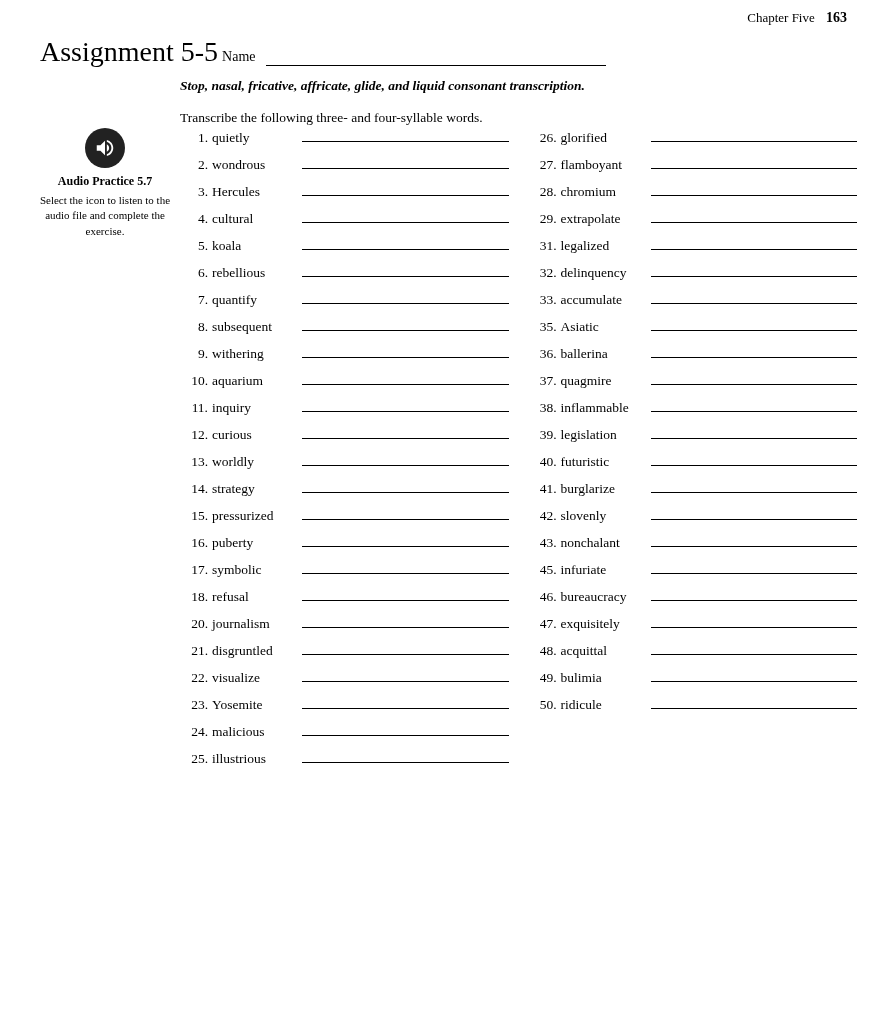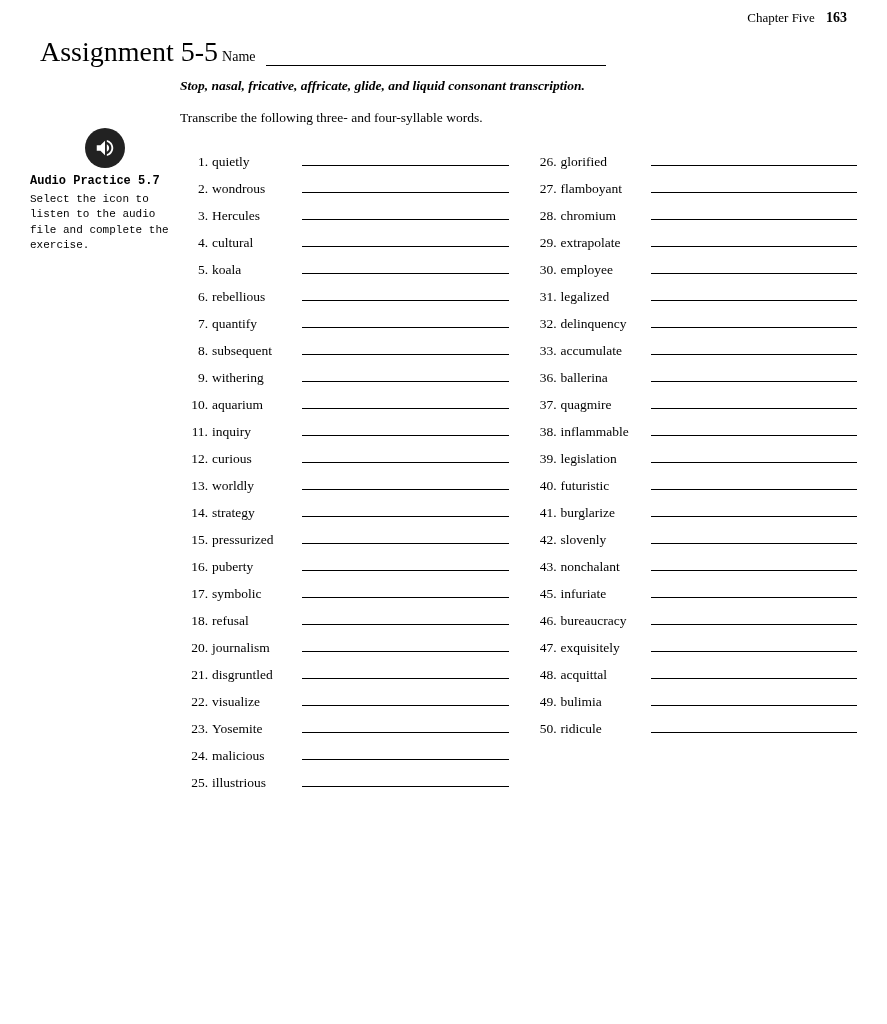--- a/index.html
+++ b/index.html
@@ -41,21 +41,21 @@
       margin-left: 6px;
     }
     .content-area {
       display: flex;
       padding: 10px 0 0 30px;
     }
     .sidebar {
       width: 150px;
       flex-shrink: 0;
       padding-top: 50px;
-      font-family: Liberation Mono, monospace;
+      text-align: center;
     }
     .audio-icon {
       width: 40px;
       height: 40px;
       border-radius: 50%;
       background: #222;
       display: flex;
       align-items: center;
       justify-content: center;
       margin: 0 auto 6px auto;
@@ -80,21 +80,21 @@
       padding-right: 30px;
     }
     .instruction-bold {
       font-weight: bold;
       font-style: italic;
       margin-bottom: 16px;
       font-size: 13.5px;
     }
     .instruction-normal {
       font-size: 13.5px;
-      margin-bottom: 24px;
+      margin-bottom: 0;
     }
     .columns {
       display: flex;
       gap: 20px;
     }
     .col {
       flex: 1;
     }
     .word-item {
       display: flex;
@@ -287,40 +287,40 @@
     <span class="word-num">28.</span>
     <span class="word-text">chromium</span>
     <span class="answer-line"></span>
   </div>
           <div class="word-item">
     <span class="word-num">29.</span>
     <span class="word-text">extrapolate</span>
     <span class="answer-line"></span>
   </div>
           <div class="word-item">
-    <span class="word-num">30.</span>
-    <span class="word-text">employee</span>
-    <span class="answer-line"></span>
-  </div>
-          <div class="word-item">
     <span class="word-num">31.</span>
     <span class="word-text">legalized</span>
     <span class="answer-line"></span>
   </div>
           <div class="word-item">
     <span class="word-num">32.</span>
     <span class="word-text">delinquency</span>
     <span class="answer-line"></span>
   </div>
           <div class="word-item">
     <span class="word-num">33.</span>
     <span class="word-text">accumulate</span>
     <span class="answer-line"></span>
   </div>
           <div class="word-item">
+    <span class="word-num">35.</span>
+    <span class="word-text">Asiatic</span>
+    <span class="answer-line"></span>
+  </div>
+          <div class="word-item">
     <span class="word-num">36.</span>
     <span class="word-text">ballerina</span>
     <span class="answer-line"></span>
   </div>
           <div class="word-item">
     <span class="word-num">37.</span>
     <span class="word-text">quagmire</span>
     <span class="answer-line"></span>
   </div>
           <div class="word-item">

